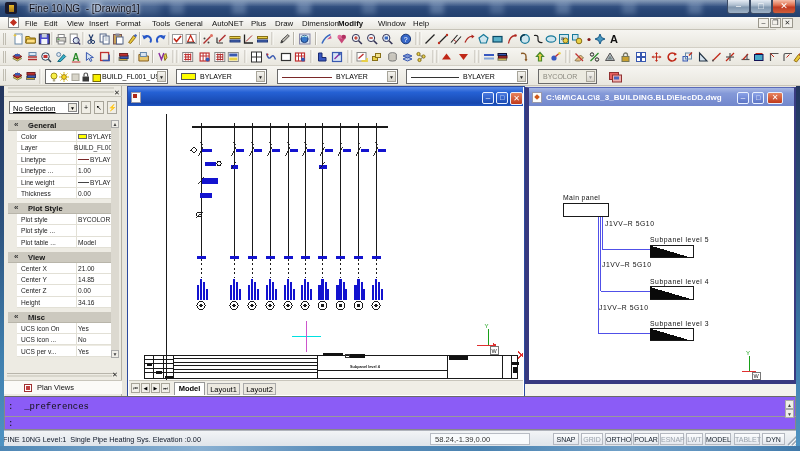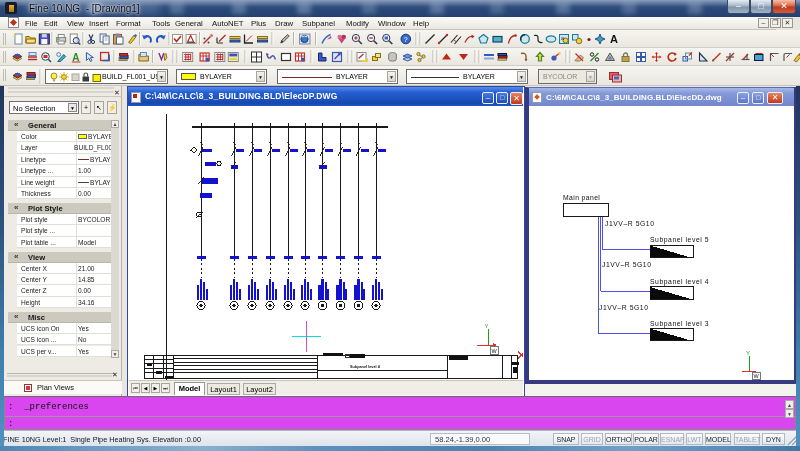--- a/index.html
+++ b/index.html
@@ -35,21 +35,21 @@
 .prow .lab{position:absolute;left:4px;top:2px;}
 .prow .val{position:absolute;left:61px;top:2px;}
 .pdiv{position:absolute;left:59px;top:0;width:1px;height:100%;background:#e2e0d6;}
 .phead{position:absolute;left:4px;width:103px;height:11px;background:#ccc9bf;border-bottom:1px solid #b8b5aa;font-size:7.6px;font-weight:bold;color:#111;}
 .phead span{position:absolute;left:20px;top:1px;}
 .phead:before{content:"\00AB";position:absolute;left:6px;top:0px;font-size:8px;color:#333;}
 
 .wtitle{position:absolute;font-weight:bold;color:#fff;white-space:nowrap;overflow:hidden;}
 .xpbtn{position:absolute;border:1px solid #e8f0ff;border-radius:2px;color:#fff;text-align:center;}
 
-#cmdarea{left:4px;top:396px;width:792px;height:34px;background:#d946ef;border:1px solid #888;border-top:1px solid #6a6a6a;}
+#cmdarea{left:4px;top:396px;width:792px;height:34px;background:#8b5cf6;border:1px solid #888;border-top:1px solid #6a6a6a;}
 .cmdtext{position:absolute;font-family:"Liberation Mono",monospace;font-size:9px;color:#111;}
 #statusbar{left:0;top:430px;width:800px;height:16px;background:linear-gradient(180deg,#f2f4f6,#dfe4ea);border-top:1px solid #b0b4bc;}
 .sbtn{position:absolute;top:1.5px;height:12.5px;border:1px solid #b4b8c0;background:linear-gradient(180deg,#fcfdfe,#e4e8ee);font-size:7px;line-height:11.5px;text-align:center;color:#16202c;}
 .sbtn.off{color:#9aa2ac;}
 
 #bleft{left:0;top:86px;width:4px;height:360px;background:linear-gradient(180deg,#23355e,#2d5480 40%,#3f7fae 75%,#4f93c2 100%);}
 #bright{left:796px;top:86px;width:4px;height:360px;background:linear-gradient(180deg,#23355e,#2d5480 40%,#3f7fae 75%,#4f93c2 100%);}
 #bbottom{left:0;top:446px;width:800px;height:5px;background:linear-gradient(90deg,#4d86b4 0%,#6d9cc4 12%,#89b0d2 25%,#5e90bc 40%,#4a82b0 60%,#70a0c8 78%,#578cba 92%,#3f78a8 100%);}
 </style>
 </head>
@@ -80,22 +80,22 @@
  <div class="mi" style="left:25px;">File</div>
  <div class="mi" style="left:44px;">Edit</div>
  <div class="mi" style="left:67px;">View</div>
  <div class="mi" style="left:89px;">Insert</div>
  <div class="mi" style="left:116px;">Format</div>
  <div class="mi" style="left:152px;">Tools</div>
  <div class="mi" style="left:175px;">General</div>
  <div class="mi" style="left:212px;">AutoNET</div>
  <div class="mi" style="left:251px;">Plus</div>
  <div class="mi" style="left:275px;">Draw</div>
- <div class="mi" style="left:302px;">Subpanel</div>
- <div class="mi" style="left:346px;">Modify</div>
+ <div class="mi" style="left:302px;">Dimension</div>
+ <div class="mi" style="left:338px;font-weight:bold;">Modify</div>
  <div class="mi" style="left:378px;">Window</div>
  <div class="mi" style="left:413px;">Help</div>
  <div class="mdibtn" style="left:758px;">–</div>
  <div class="mdibtn" style="left:770px;">❐</div>
  <div class="mdibtn" style="left:782px;">✕</div>
 </div>
 
 <div id="tb1" class="tbrow abs"></div>
 <div id="tb2" class="tbrow abs"></div>
 <div id="tb3" class="tbrow abs"></div>
@@ -635,21 +635,21 @@
    <span style="position:absolute;left:4px;top:3px;">BYCOLOR</span>
    <div class="cbtn" style="color:#999;">▼</div>
  </div>
 </div>
 
 <div id="palette" class="abs">
  <div id="palgrip"></div>
  <div style="position:absolute;left:110px;top:3px;font-size:7px;color:#222;">✕</div>
  <div style="position:absolute;left:0;top:10px;width:118px;height:1px;background:#c8c5ba;"></div>
  <div style="position:absolute;left:5px;top:15px;width:70px;height:13px;background:#fff;border:1px solid #707070;font-size:7.5px;">
-   <span style="position:absolute;left:3px;top:2px;">No Selection</span>
+   <span style="position:absolute;left:3px;top:2px;text-decoration:underline;">No Selection</span>
    <div style="position:absolute;right:1px;top:1px;width:9px;height:9px;background:#ece9e0;border:1px solid #888;font-size:5px;text-align:center;line-height:8px;">▼</div>
  </div>
  <div style="position:absolute;left:77px;top:15px;width:10px;height:13px;border:1px solid #a8a59a;background:#f0eee6;font-size:7px;text-align:center;line-height:11px;">+</div>
  <div style="position:absolute;left:90px;top:15px;width:10px;height:13px;border:1px solid #a8a59a;background:#f0eee6;font-size:7px;text-align:center;line-height:11px;">↖</div>
  <div style="position:absolute;left:103px;top:15px;width:10px;height:13px;border:1px solid #a8a59a;background:#f0eee6;font-size:7px;text-align:center;line-height:11px;">⚡</div>
  <div class="phead" style="top:34px;">
       <span>General</span>
       <span style="position:absolute;right:10px;top:2px;font-size:5px;color:#888;">▲</span>
     </div>
     <div class="prow" style="top:45px;">
@@ -757,21 +757,20 @@
    <div style="position:absolute;left:22px;top:5px;width:4px;height:4px;background:#c04040;"></div>
    <span style="position:absolute;left:33px;top:2px;font-size:7.5px;color:#111;">Plan Views</span>
  </div>
 </div>
 
 <div class="abs" id="win1" style="left:127px;top:86px;width:398px;height:311px;background:#fff;border:1.5px solid #2c4a9e;">
  <div class="abs wtitle" style="left:0px;top:0px;width:395px;height:19px;background:linear-gradient(180deg,#5a8ae8 0%,#2561d4 28%,#1747ae 85%,#2157c4 100%);"></div>
  <div class="abs" style="left:3px;top:5px;width:10px;height:11px;background:#fdfdfb;border:1px solid #99a;">
       <div style="position:absolute;left:1px;top:1px;width:4px;height:4px;background:#b02818;"></div>
     </div>
- <div class="abs wtitle" style="left:17px;top:4px;font-size:8.5px;letter-spacing:0.2px;">C:\4M\CALC\8_3_BUILDING.BLD\ElecDP.DWG</div>
  <div class="xpbtn" style="left:354px;top:5px;width:12px;height:12px;background:linear-gradient(180deg,#4a7ae0,#1c4cb4);font-size:8px;line-height:10px;">–</div>
  <div class="xpbtn" style="left:368px;top:5px;width:12px;height:12px;background:linear-gradient(180deg,#4a7ae0,#1c4cb4);font-size:7px;line-height:10px;">□</div>
  <div class="xpbtn" style="left:382px;top:5px;width:13px;height:13px;background:linear-gradient(180deg,#e8845e,#c03a1c);font-size:8px;line-height:11px;">✕</div>
 
  <div class="abs" id="w1canvas" style="left:1px;top:19px;width:394px;height:274px;background:#fff;overflow:hidden;">
  <svg width="394" height="274" viewBox="0 0 394 274" shape-rendering="crispEdges" style="position:absolute;left:0;top:0;">
         <line x1="37.5" y1="8" x2="37.5" y2="274" stroke="#1a1a1a" stroke-width="1"></line>
         <line x1="62.5" y1="21" x2="258.5" y2="21" stroke="#1a1a1a" stroke-width="1.5"></line>
         <line x1="72" y1="16.5" x2="72" y2="21" stroke="#1a1a1a" stroke-width="1"></line>
         <line x1="72" y1="21" x2="72" y2="150" stroke="#1a1a1a" stroke-width="1"></line>

